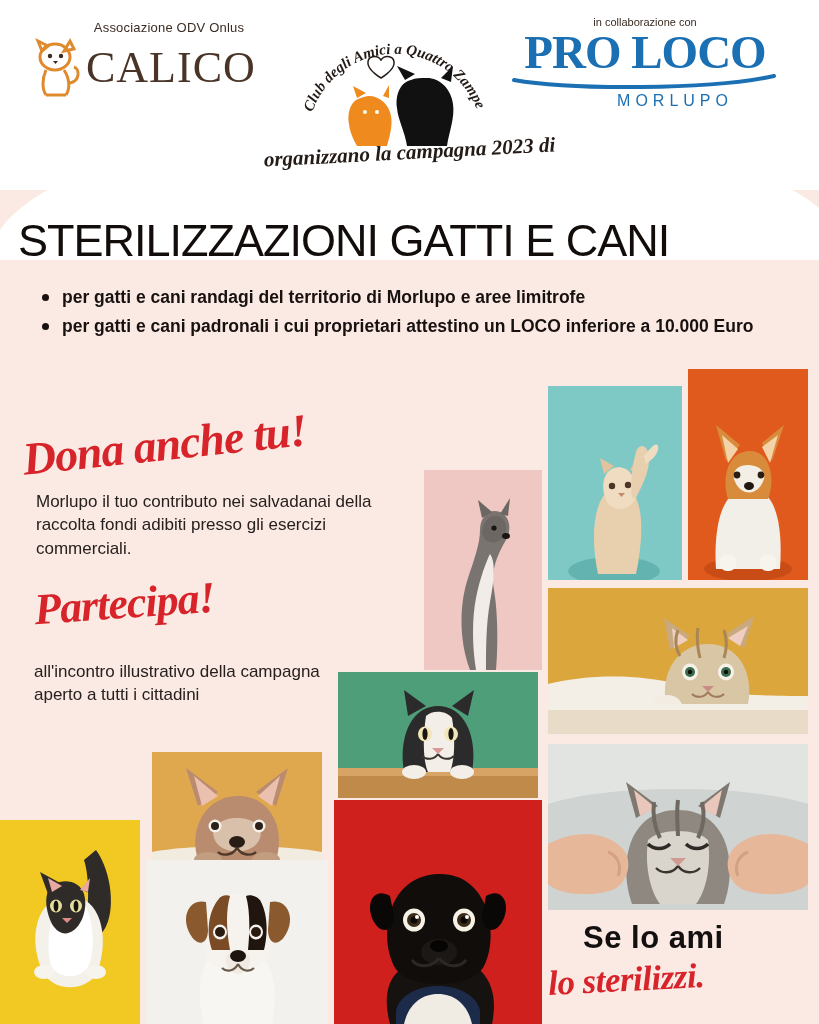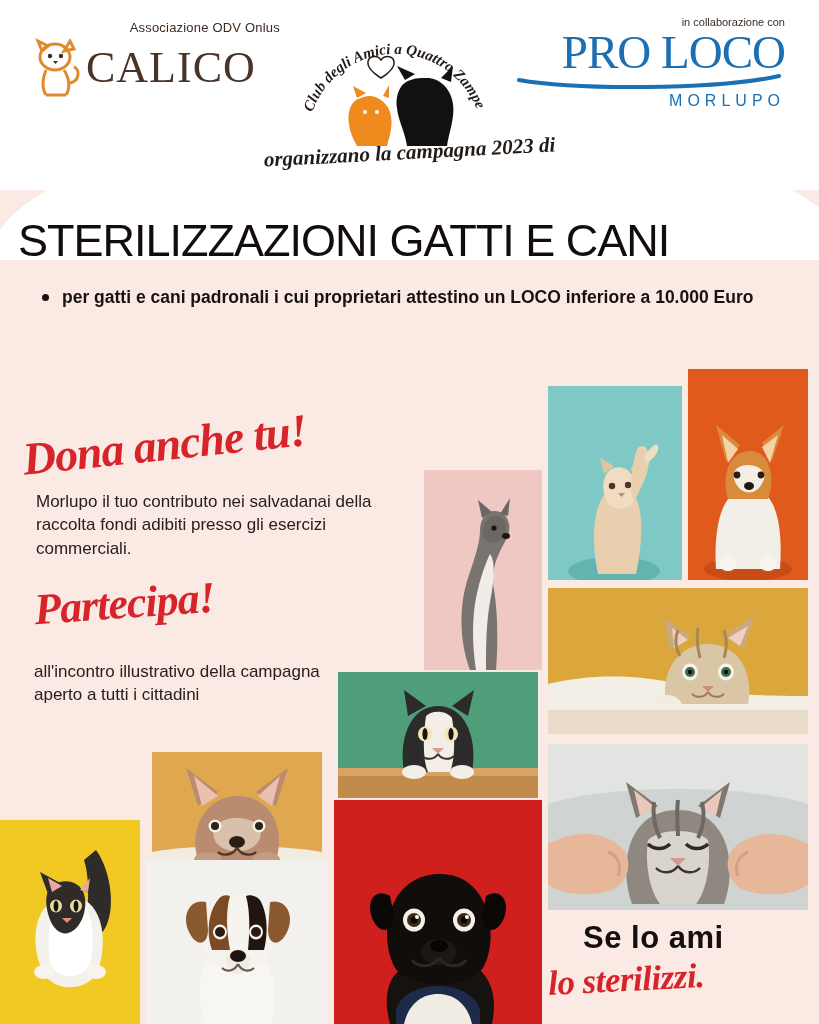--- a/index.html
+++ b/index.html
@@ -39,21 +39,21 @@
   }
 
   
   .logos {
     position: absolute;
     top: 12px; left: 0;
     width: 819px;
     height: 140px;
     z-index: 5;
   }
-  .logo-block { position: absolute; text-align: right; }
+  .logo-block { position: absolute; text-align: center; }
 
   
   .calico { left: 30px; top: 8px; width: 250px; }
   .calico .sub {
     font-size: 13px;
     color: #3b2b22;
     letter-spacing: .2px;
     margin-bottom: 2px;
     margin-left: 28px;
   }
@@ -75,21 +75,21 @@
     left: 5px; top: 2px;
   }
   .club .pets { position: absolute; left: 28px; top: 42px; width: 140px; height: 100px; }
 
   
   .proloco { left: 505px; top: 4px; width: 280px; }
   .proloco .sub { font-size: 11px; color: #3b2b22; margin-bottom: 1px; }
   .proloco .wordmark {
     font-family: "Liberation Serif", serif;
     font-size: 47px;
-    font-weight: 400;
+    font-weight: 700;
     color: #1b6fb3;
     letter-spacing: -1px;
     line-height: 1;
   }
   .proloco .wordmark .loco { color: #1b6fb3; }
   .proloco .morlupo {
     font-family: Liberation Sans, sans-serif;
     font-size: 16px;
     letter-spacing: 5px;
     color: #1b6fb3;
@@ -269,20 +269,21 @@
       </svg>
       <div class="morlupo">MORLUPO</div>
     </div>
   </div>
 
   <div class="organizzano">organizzano la campagna 2023 di</div>
 
   <div class="headline">STERILIZZAZIONI GATTI E CANI</div>
 
   <ul class="bullets">
+    <li>per gatti e cani randagi del territorio di Morlupo e aree limitrofe</li>
     <li>per gatti e cani padronali i cui proprietari attestino un LOCO inferiore a 10.000 Euro</li>
   </ul>
 
   <div class="script dona">Dona anche tu!</div>
   <div class="body-text dona-text">Morlupo il tuo contributo nei salvadanai della raccolta fondi adibiti presso gli esercizi commerciali.</div>
 
   <div class="script partecipa">Partecipa!</div>
   <div class="body-text partecipa-text">all'incontro illustrativo della campagna aperto a tutti i cittadini</div>
 
   <div class="tagline-1">Se lo ami</div>

